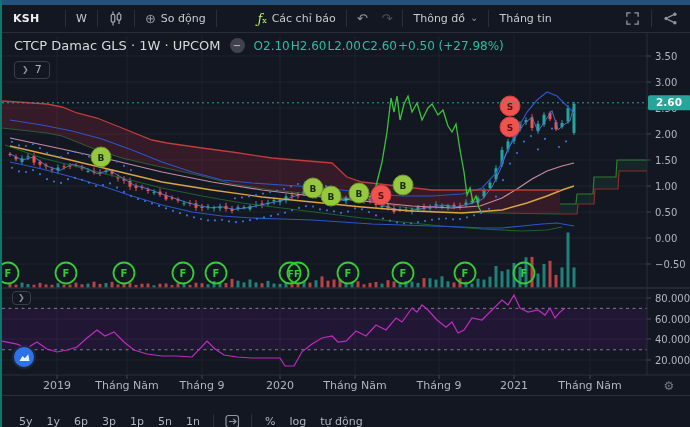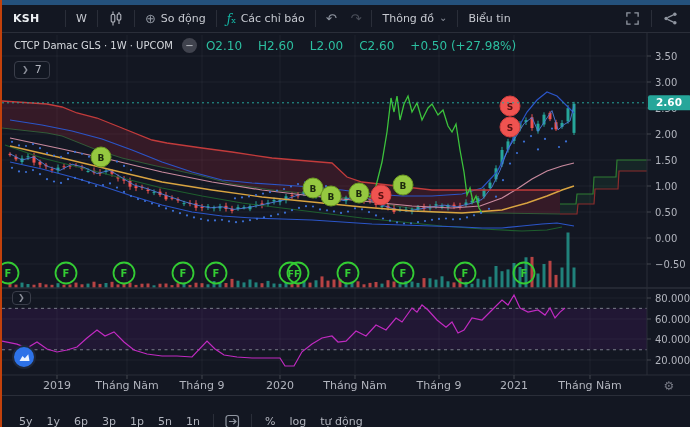--- a/index.html
+++ b/index.html
@@ -1,42 +1,42 @@
 <!DOCTYPE html>
 <html><head>
 <meta charset="utf-8">
 <style>
   html,body{margin:0;padding:0;background:#0c0e15;}
   body{font-family:"DejaVu Sans","Liberation Sans",sans-serif;color:#d1d4dc;}
   .app{position:relative;width:690px;height:427px;background:#131722;overflow:hidden;
-       border-left:2px solid #c2410c;box-sizing:border-box;}
+       border-left:2px solid #0f766e;box-sizing:border-box;}
   .titlebar{height:5px;background:#24517c;}
   
   .toolbar{height:27px;display:flex;align-items:center;border-bottom:1px solid #2a2e39;
            padding:0 4px;font-size:11px;color:#c7cad1;}
   .tb-item{padding:3px 7px;border-radius:3px;display:flex;align-items:center;gap:5px;
            cursor:pointer;white-space:nowrap;line-height:1;}
   .tb-item.symbol{font-weight:bold;color:#eceff2;letter-spacing:.3px;min-width:42px;}
   .tb-sep{width:1px;height:17px;background:#2a2e39;margin:0 3px;flex:none;}
-  .fx{font-style:italic;font-family:"DejaVu Serif","Liberation Serif",serif;font-size:12px;color:#14b8a6;}
+  .fx{font-style:italic;font-family:"DejaVu Serif","Liberation Serif",serif;font-size:12px;color:#bef264;margin-left:31px;}
   .fx small{font-size:8px;font-style:normal;}
   .undo{color:#9096a1;font-size:13px;}
   .redo{color:#4b4f5a;font-size:13px;}
   .caret{font-size:10px;color:#8b8f9a;margin-top:-2px;}
   .tb-right{margin-left:auto;display:flex;align-items:center;}
   .icon-btn{padding:3px 8px;display:flex;align-items:center;cursor:pointer;}
   
   .chart-wrap{position:relative;width:690px;height:362px;}
   #chart{position:absolute;left:0;top:0;}
   #chart text{font-family:"DejaVu Sans","Liberation Sans",sans-serif;}
   .legend{position:absolute;left:12px;top:5px;display:flex;align-items:center;gap:9px;line-height:1;}
-  .lg-title{font-size:10px;color:#d6d9de;cursor:pointer;}
+  .lg-title{font-size:13px;color:#d6d9de;cursor:pointer;}
   .lg-min{width:15px;height:15px;border-radius:50%;background:#40434e;color:#c7cad1;display:flex;
           align-items:center;justify-content:center;font-size:10px;cursor:pointer;flex:none;}
-  .lg-vals{display:flex;gap:16px;font-size:12px;color:#2cbfa0;}
+  .lg-vals{display:flex;gap:1px;font-size:12px;color:#2cbfa0;}
   .pill{position:absolute;border:1px solid #3a3e4a;border-radius:4px;color:#b2b5be;font-size:11px;
         padding:1px 7px;display:flex;gap:6px;align-items:center;background:rgba(19,23,34,.55);cursor:pointer;line-height:1.3;}
   .pill .chev{font-size:8px;color:#8b8f9a;}
   .pill.main{left:12px;top:28px;}
   .pill.rsi{left:10px;top:258px;padding:1px 5px;}
   .logo{position:absolute;left:10px;top:312px;width:24px;height:24px;border-radius:50%;
         background:#2d72e8;border:2px solid #1f2738;box-sizing:border-box;display:flex;
         align-items:center;justify-content:center;cursor:pointer;}
   
   .footer{height:31px;border-top:1px solid #2a2e39;display:flex;align-items:center;
@@ -83,21 +83,21 @@
     <div class="tb-item redo">
       <span>↷</span>
     </div>
     <div class="tb-sep"></div>
     <div class="tb-item">
       <span>Thông đồ</span>
       <span class="caret">⌄</span>
     </div>
     <div class="tb-sep"></div>
     <div class="tb-item">
-      <span>Biểu tin</span>
+      <span>Tháng tin</span>
     </div>
     <div class="tb-right">
       <div class="icon-btn">
         <svg width="15" height="15" viewBox="0 0 16 16">
           <path d="M2 6V2h4M10 2h4v4M14 10v4h-4M6 14H2v-4" stroke="#9096a1" fill="none" stroke-width="1.4"></path>
         </svg>
       </div>
       <div class="tb-sep"></div>
       <div class="icon-btn">
         <svg width="15" height="15" viewBox="0 0 16 16">

